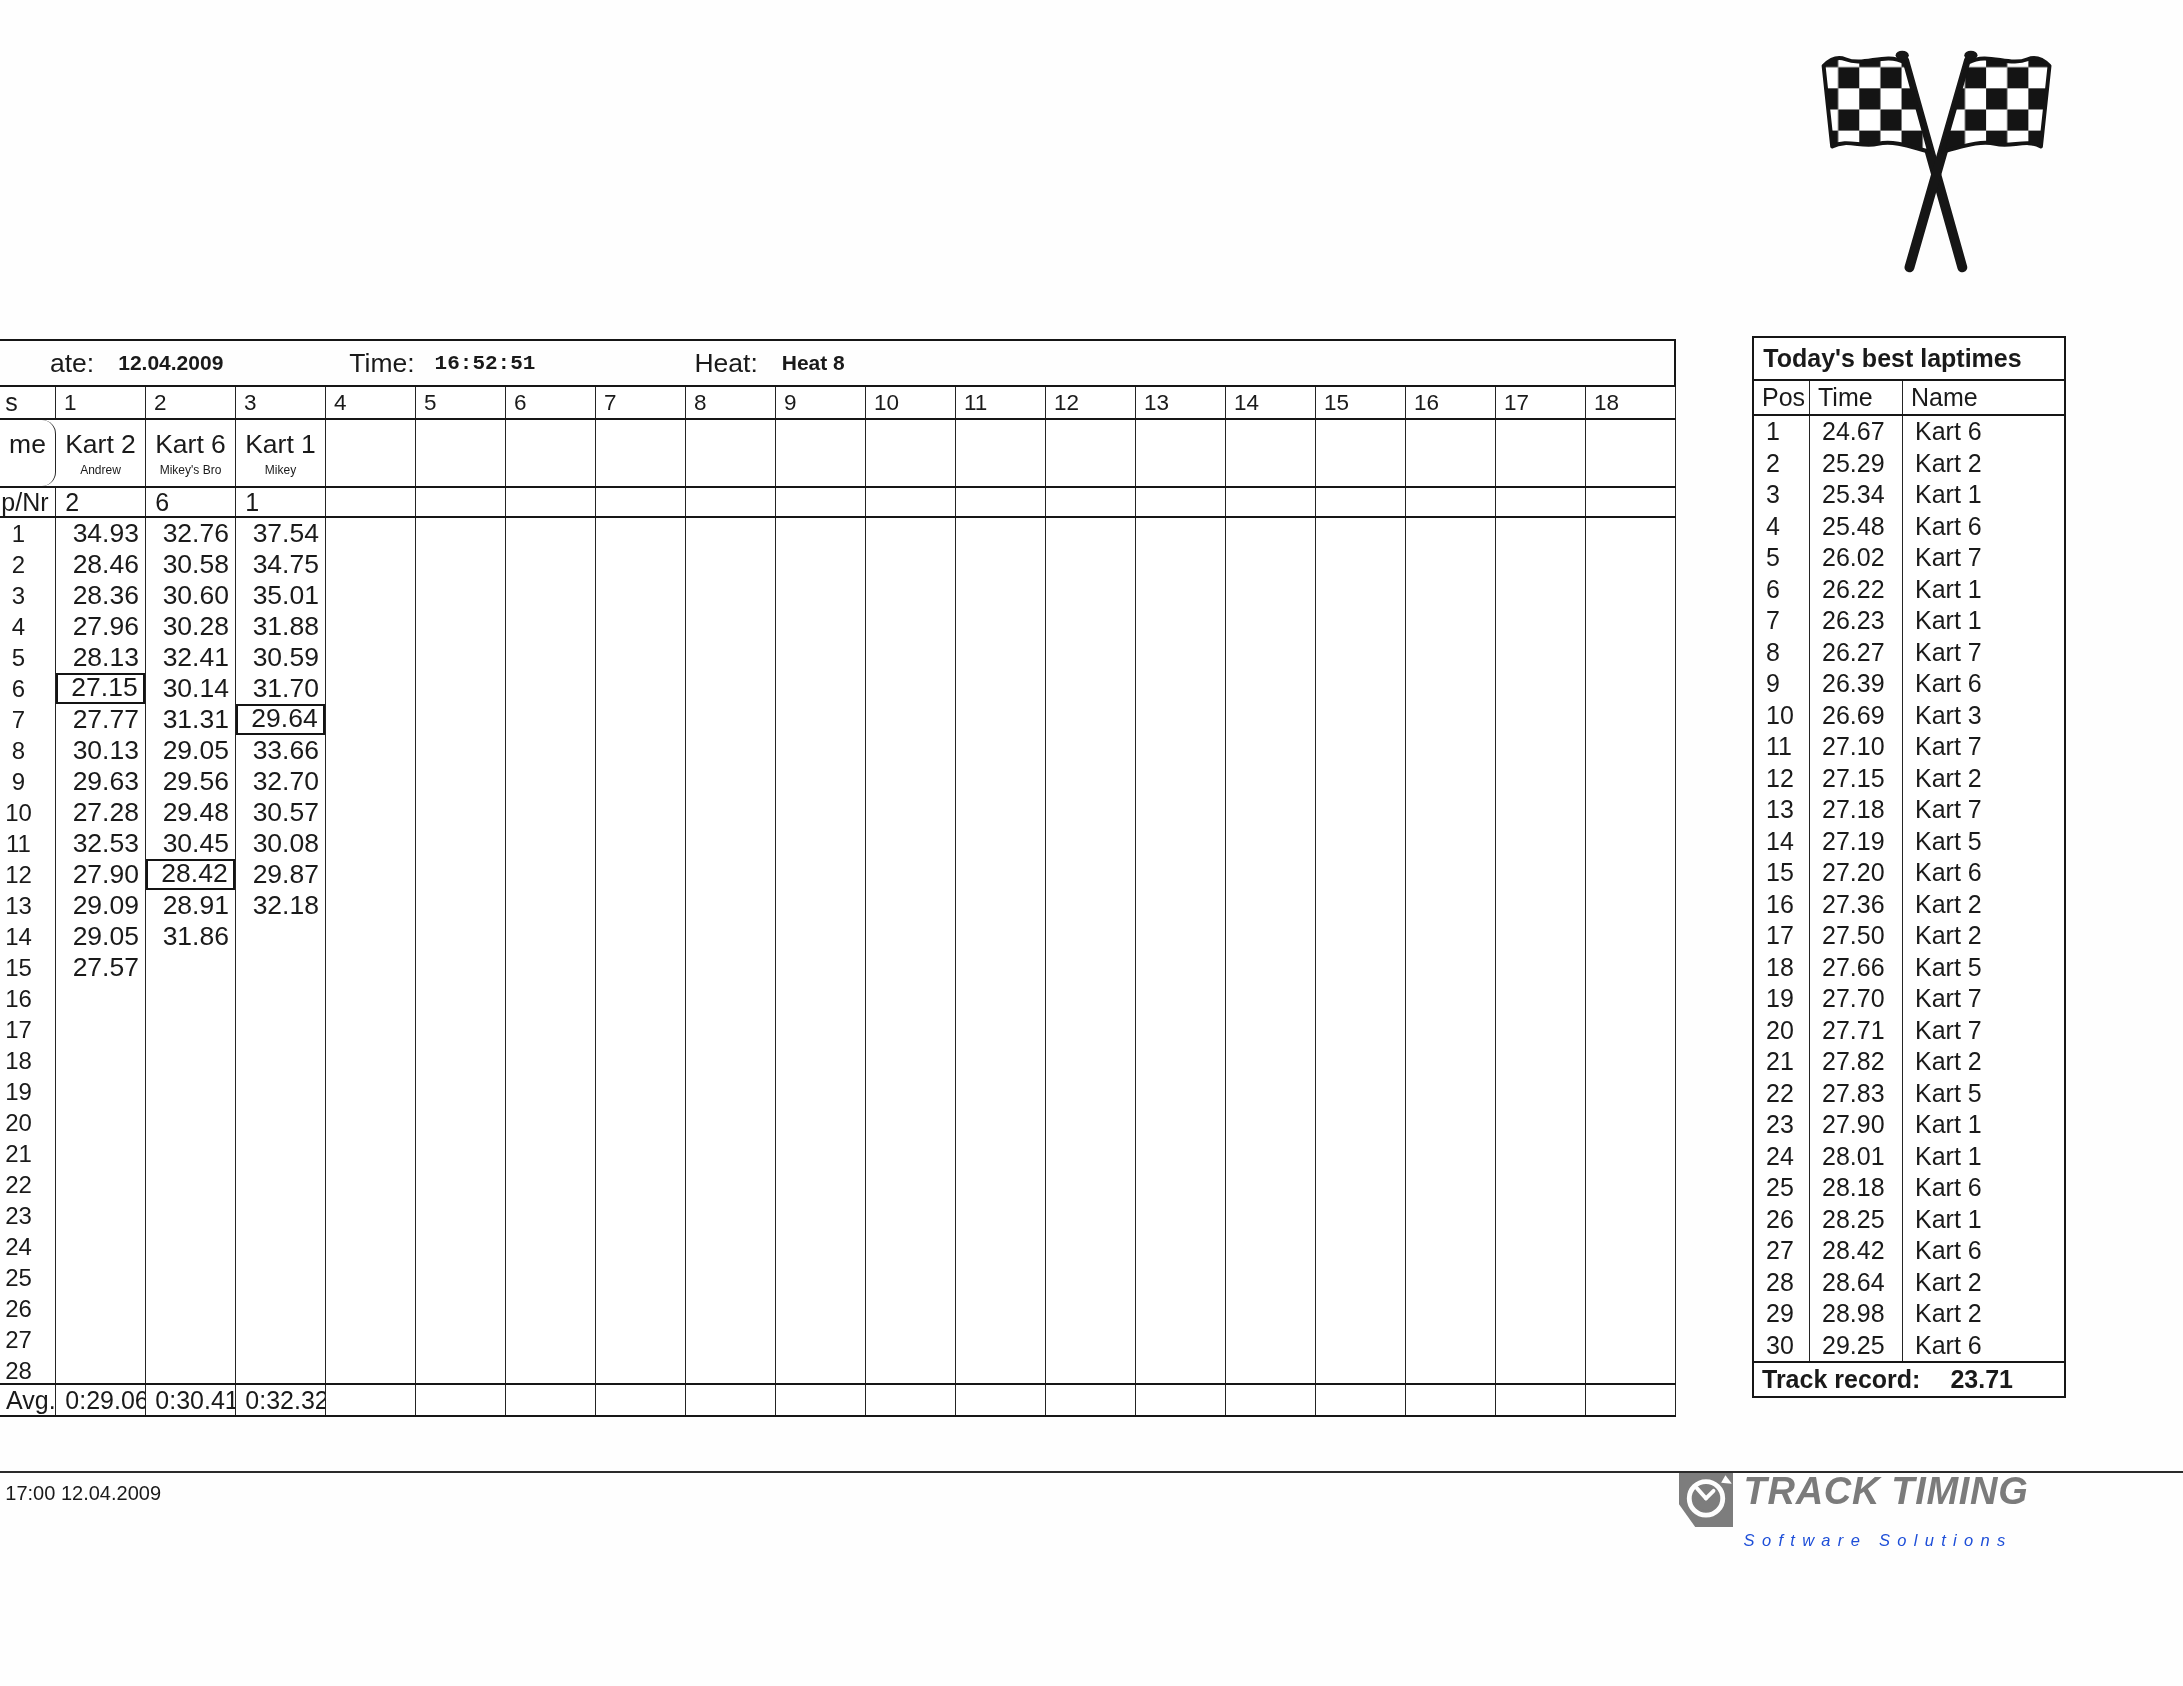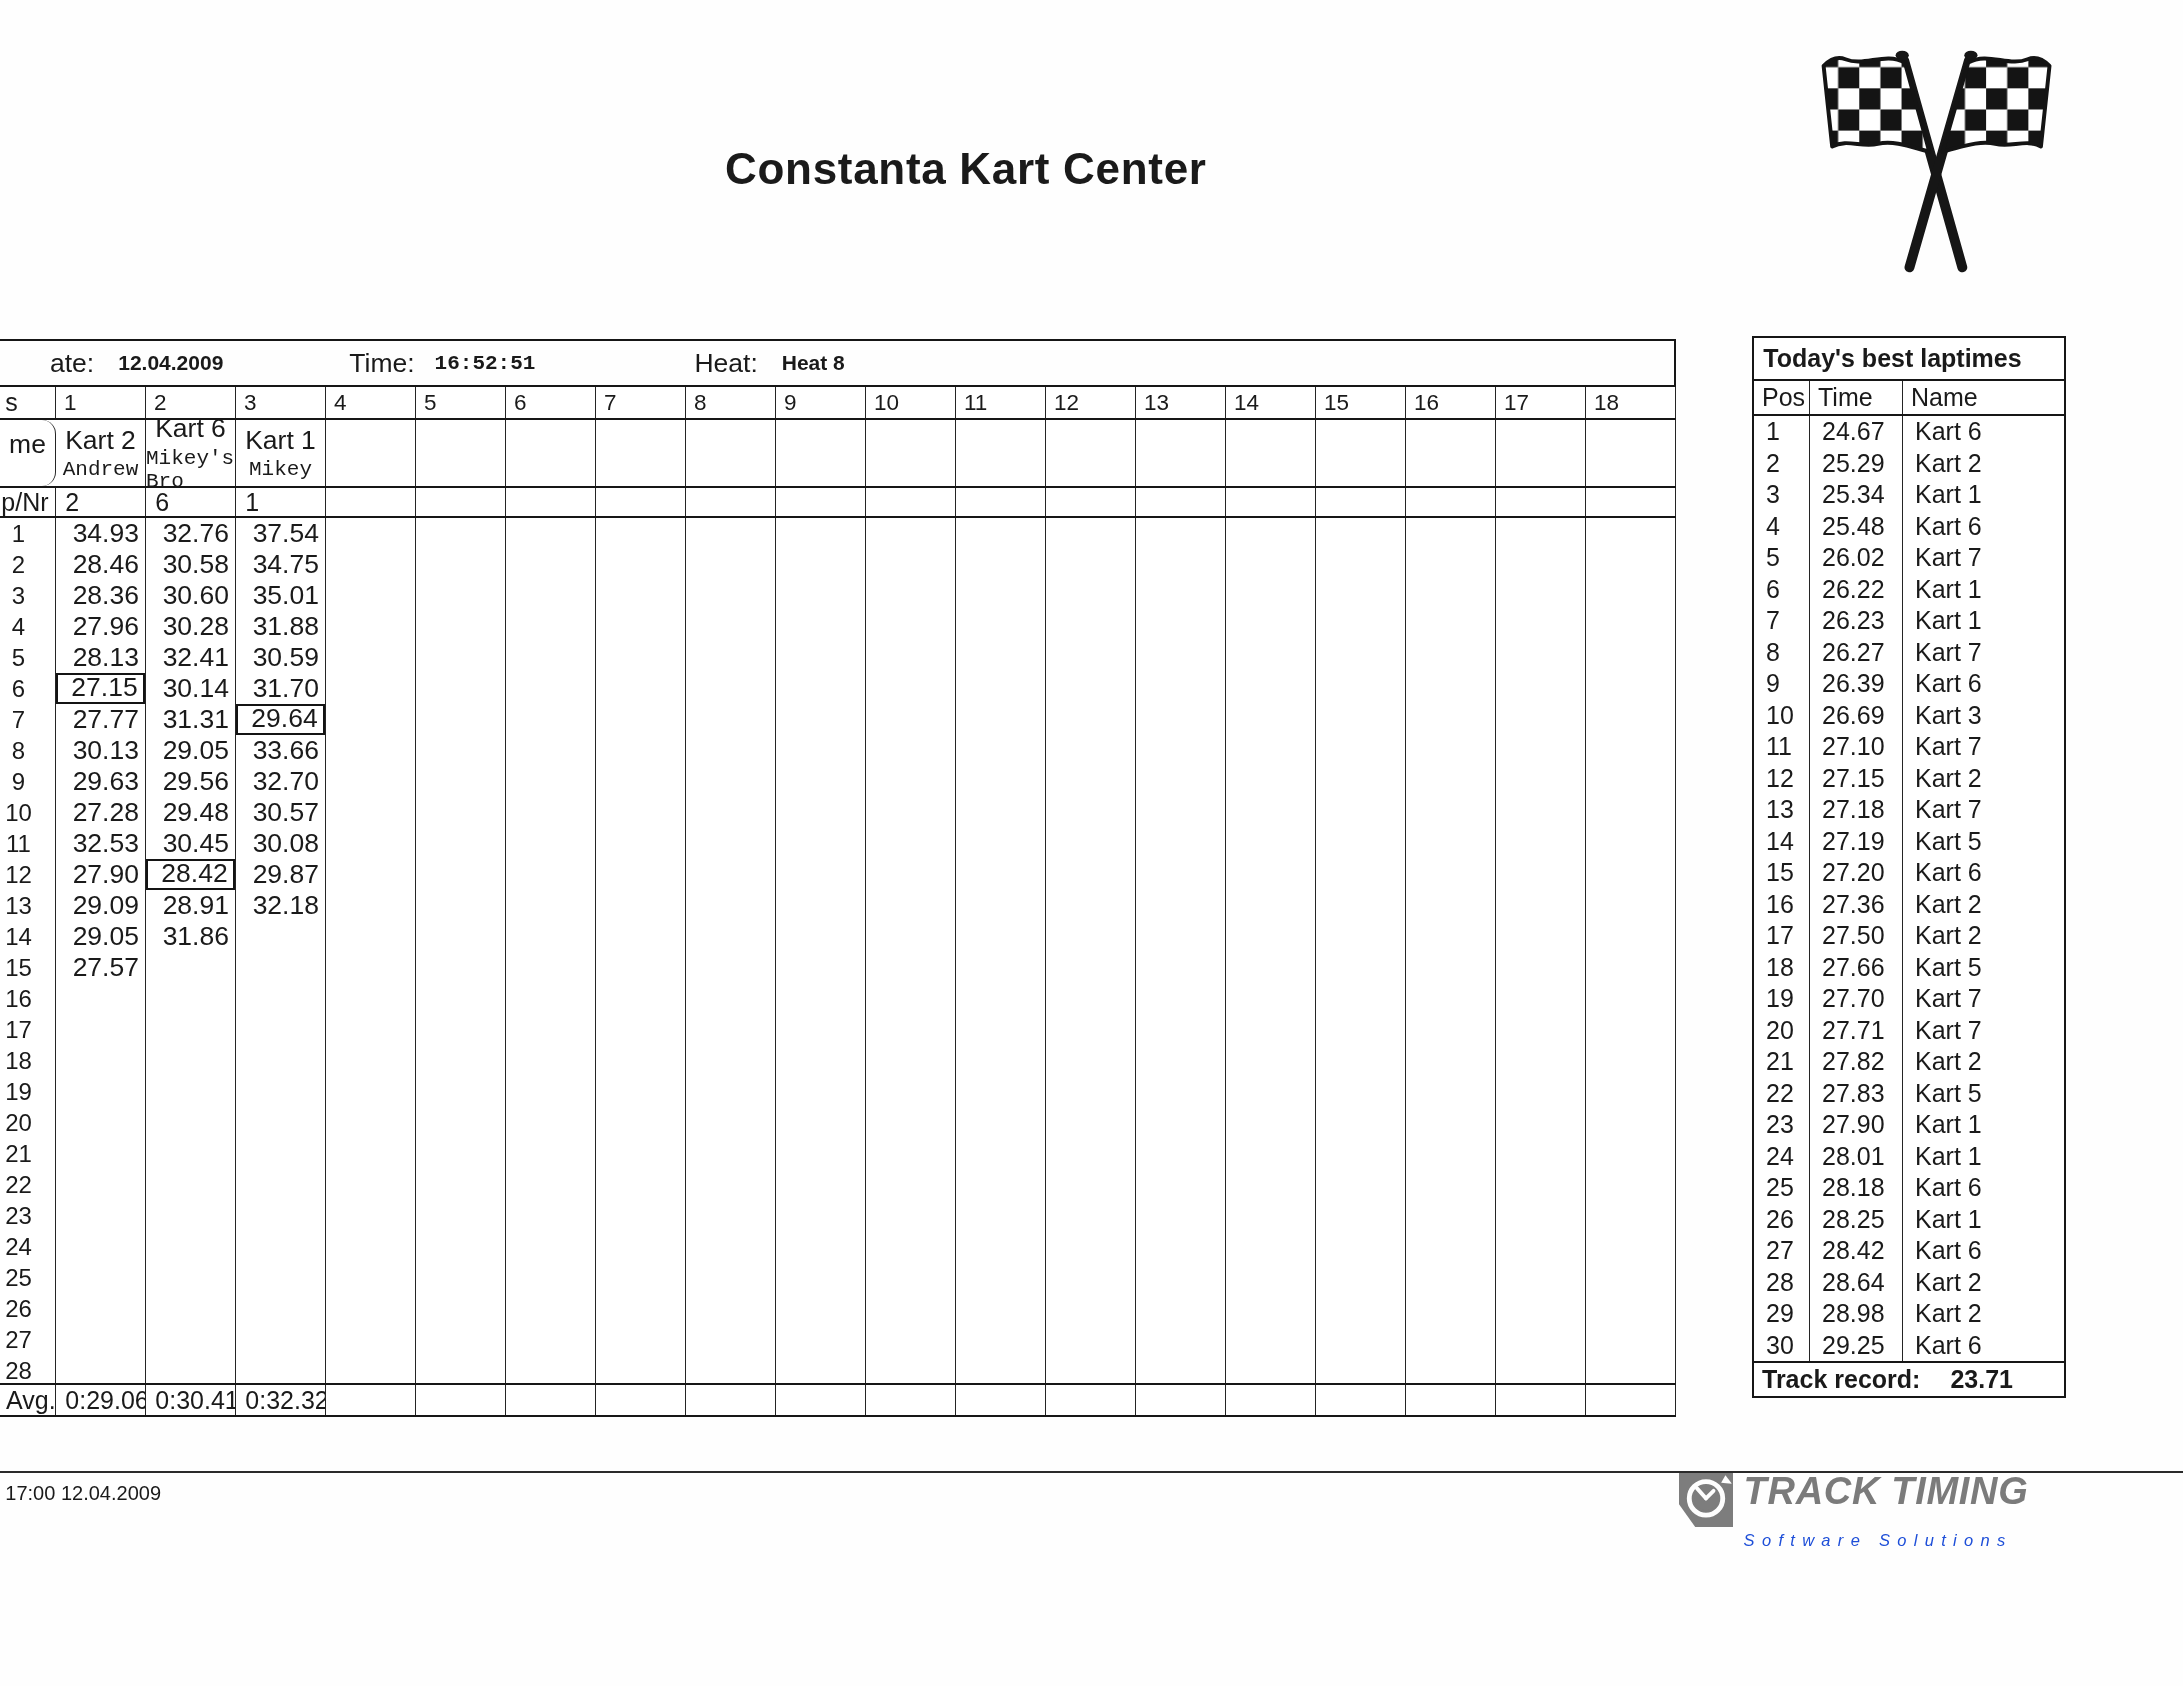--- a/index.html
+++ b/index.html
@@ -19,21 +19,21 @@
   .ml240{margin-left:159px;}
   .grid-row{display:grid;grid-template-columns:56px repeat(18,90px);box-sizing:border-box;background:#fff;}
   .cell{box-sizing:border-box;border-right:1.3px solid #242424;display:flex;align-items:center;overflow:hidden;}
   .cols{height:33px;border-bottom:2px solid #161616;}
   .cols .cell{font-size:22.5px;padding-left:8px;}
   .cols .corner{padding-left:5.3px;font-size:25px;}
   .names{height:68px;border-bottom:2px solid #161616;}
   .names .cell{flex-direction:column;justify-content:center;}
   .names .corner{flex-direction:row;align-items:flex-start;padding-top:9.3px;font-size:26.5px;border-radius:14px;}
   .kart-name{font-size:26.5px;}
-  .driver-name{font-family:Liberation Mono, monospace;font-size:21px;margin-top:2.6px;}
+  .driver-name{font-family:Liberation Sans, sans-serif;font-size:12px;margin-top:2.6px;}
   .nrs{height:30px;border-bottom:2px solid #161616;}
   .nrs .cell{font-size:25px;padding-left:9.3px;}
   .nrs .corner{padding-left:1.3px;}
   .lap-grid{display:grid;grid-template-columns:56px repeat(18,90px);height:867px;
             border-bottom:2.6px solid #161616;box-sizing:border-box;background:#fff;}
   .lap-col{box-sizing:border-box;border-right:1.3px solid #242424;overflow:hidden;}
   .lapnum{height:31px;line-height:31px;text-align:center;width:37px;font-size:24px;}
   .lap{height:31px;line-height:31px;font-size:26.5px;padding-left:10.6px;box-sizing:border-box;text-align:center;}
   .lap.best{border:2.6px solid #141414;line-height:25px;padding-left:8px;}
   .avgr{height:32px;border-bottom:2.6px solid #161616;}
@@ -62,21 +62,20 @@
   .logo{position:absolute;left:1679px;top:1472px;display:flex;align-items:flex-start;}
   .logo-icon{width:54px;height:56px;margin-right:10.6px;}
   .logo-title{font-size:38px;font-weight:bold;font-style:italic;color:#7b7b7b;letter-spacing:0.7px;line-height:1;}
   .logo-sub{font-size:16.5px;color:#1d4ed8;letter-spacing:7.3px;margin-top:21px;font-style:italic;}
 </style>
 </head>
 <body>
 
 <div id="sheet">
 
-  <h1 class="page-title">Constanta Kart Center</h1>
 
   <svg class="flags" viewBox="0 0 380 345">
     <defs>
       <pattern id="chk" width="64" height="64" patternUnits="userSpaceOnUse">
         <rect width="64" height="64" fill="#ffffff"></rect>
         <rect width="32" height="32" fill="#141414"></rect>
         <rect x="32" y="32" width="32" height="32" fill="#141414"></rect>
       </pattern>
     </defs>
     <g stroke="#161616" stroke-width="15" stroke-linecap="round">

